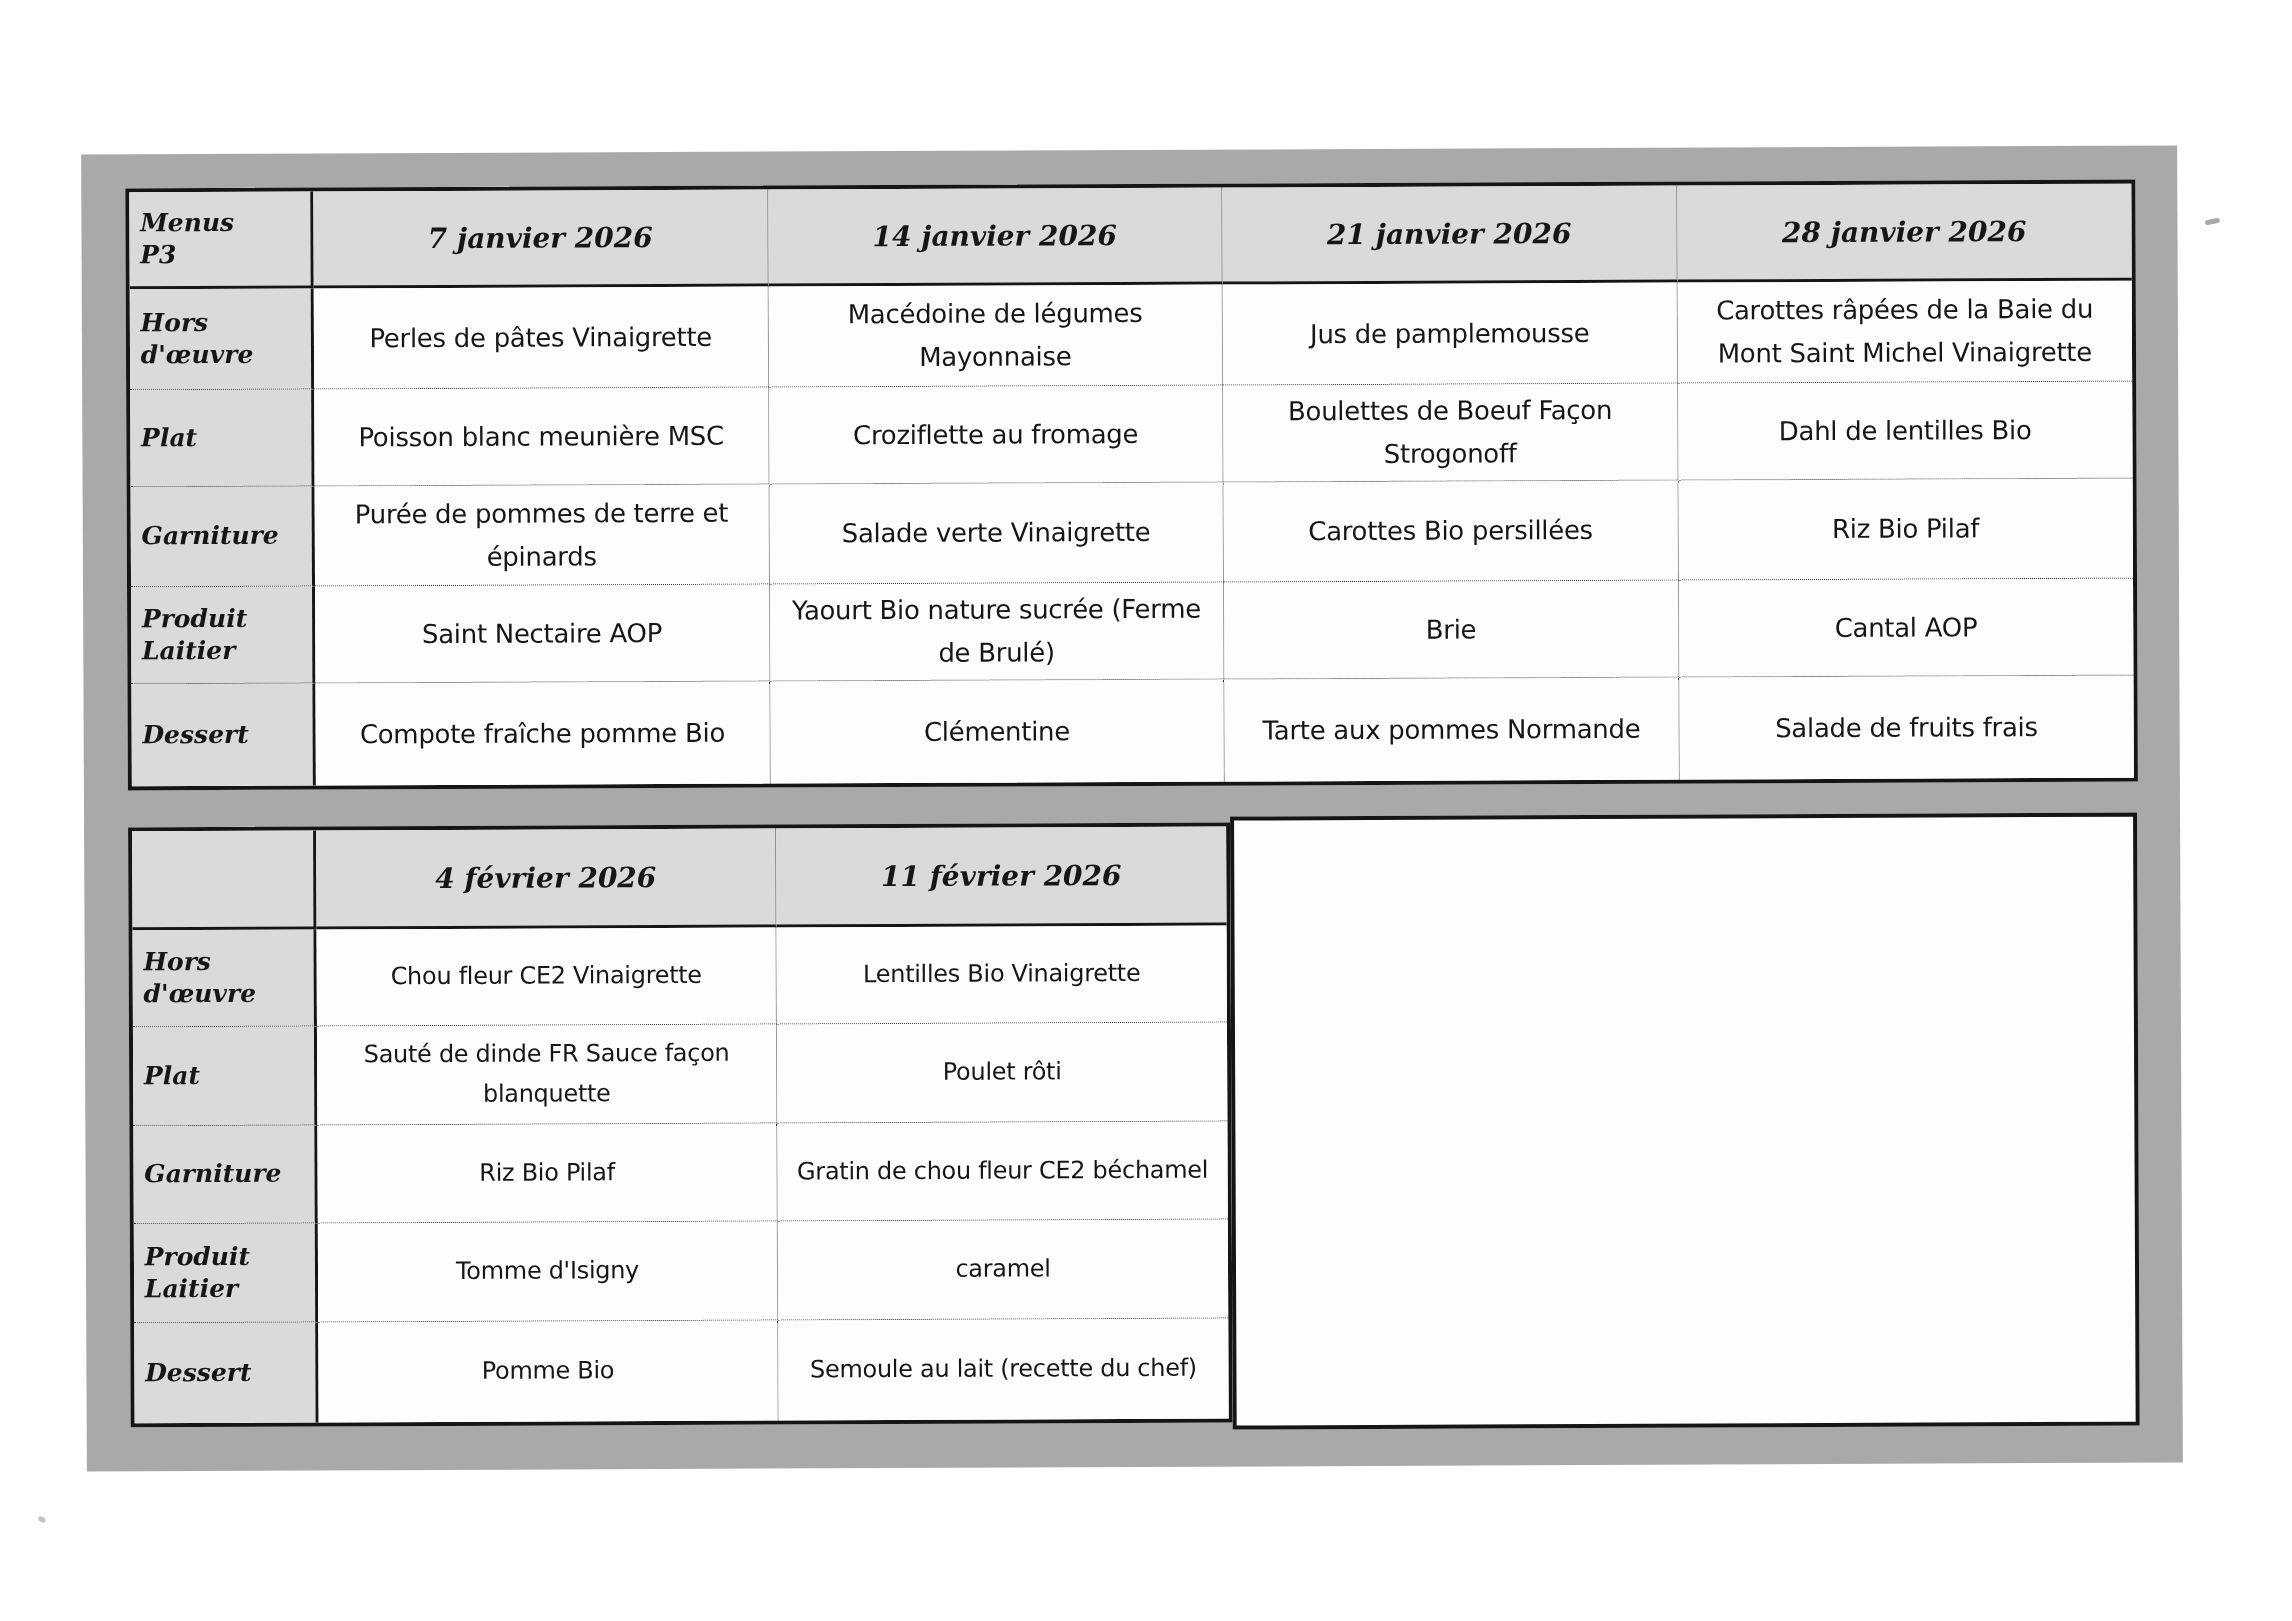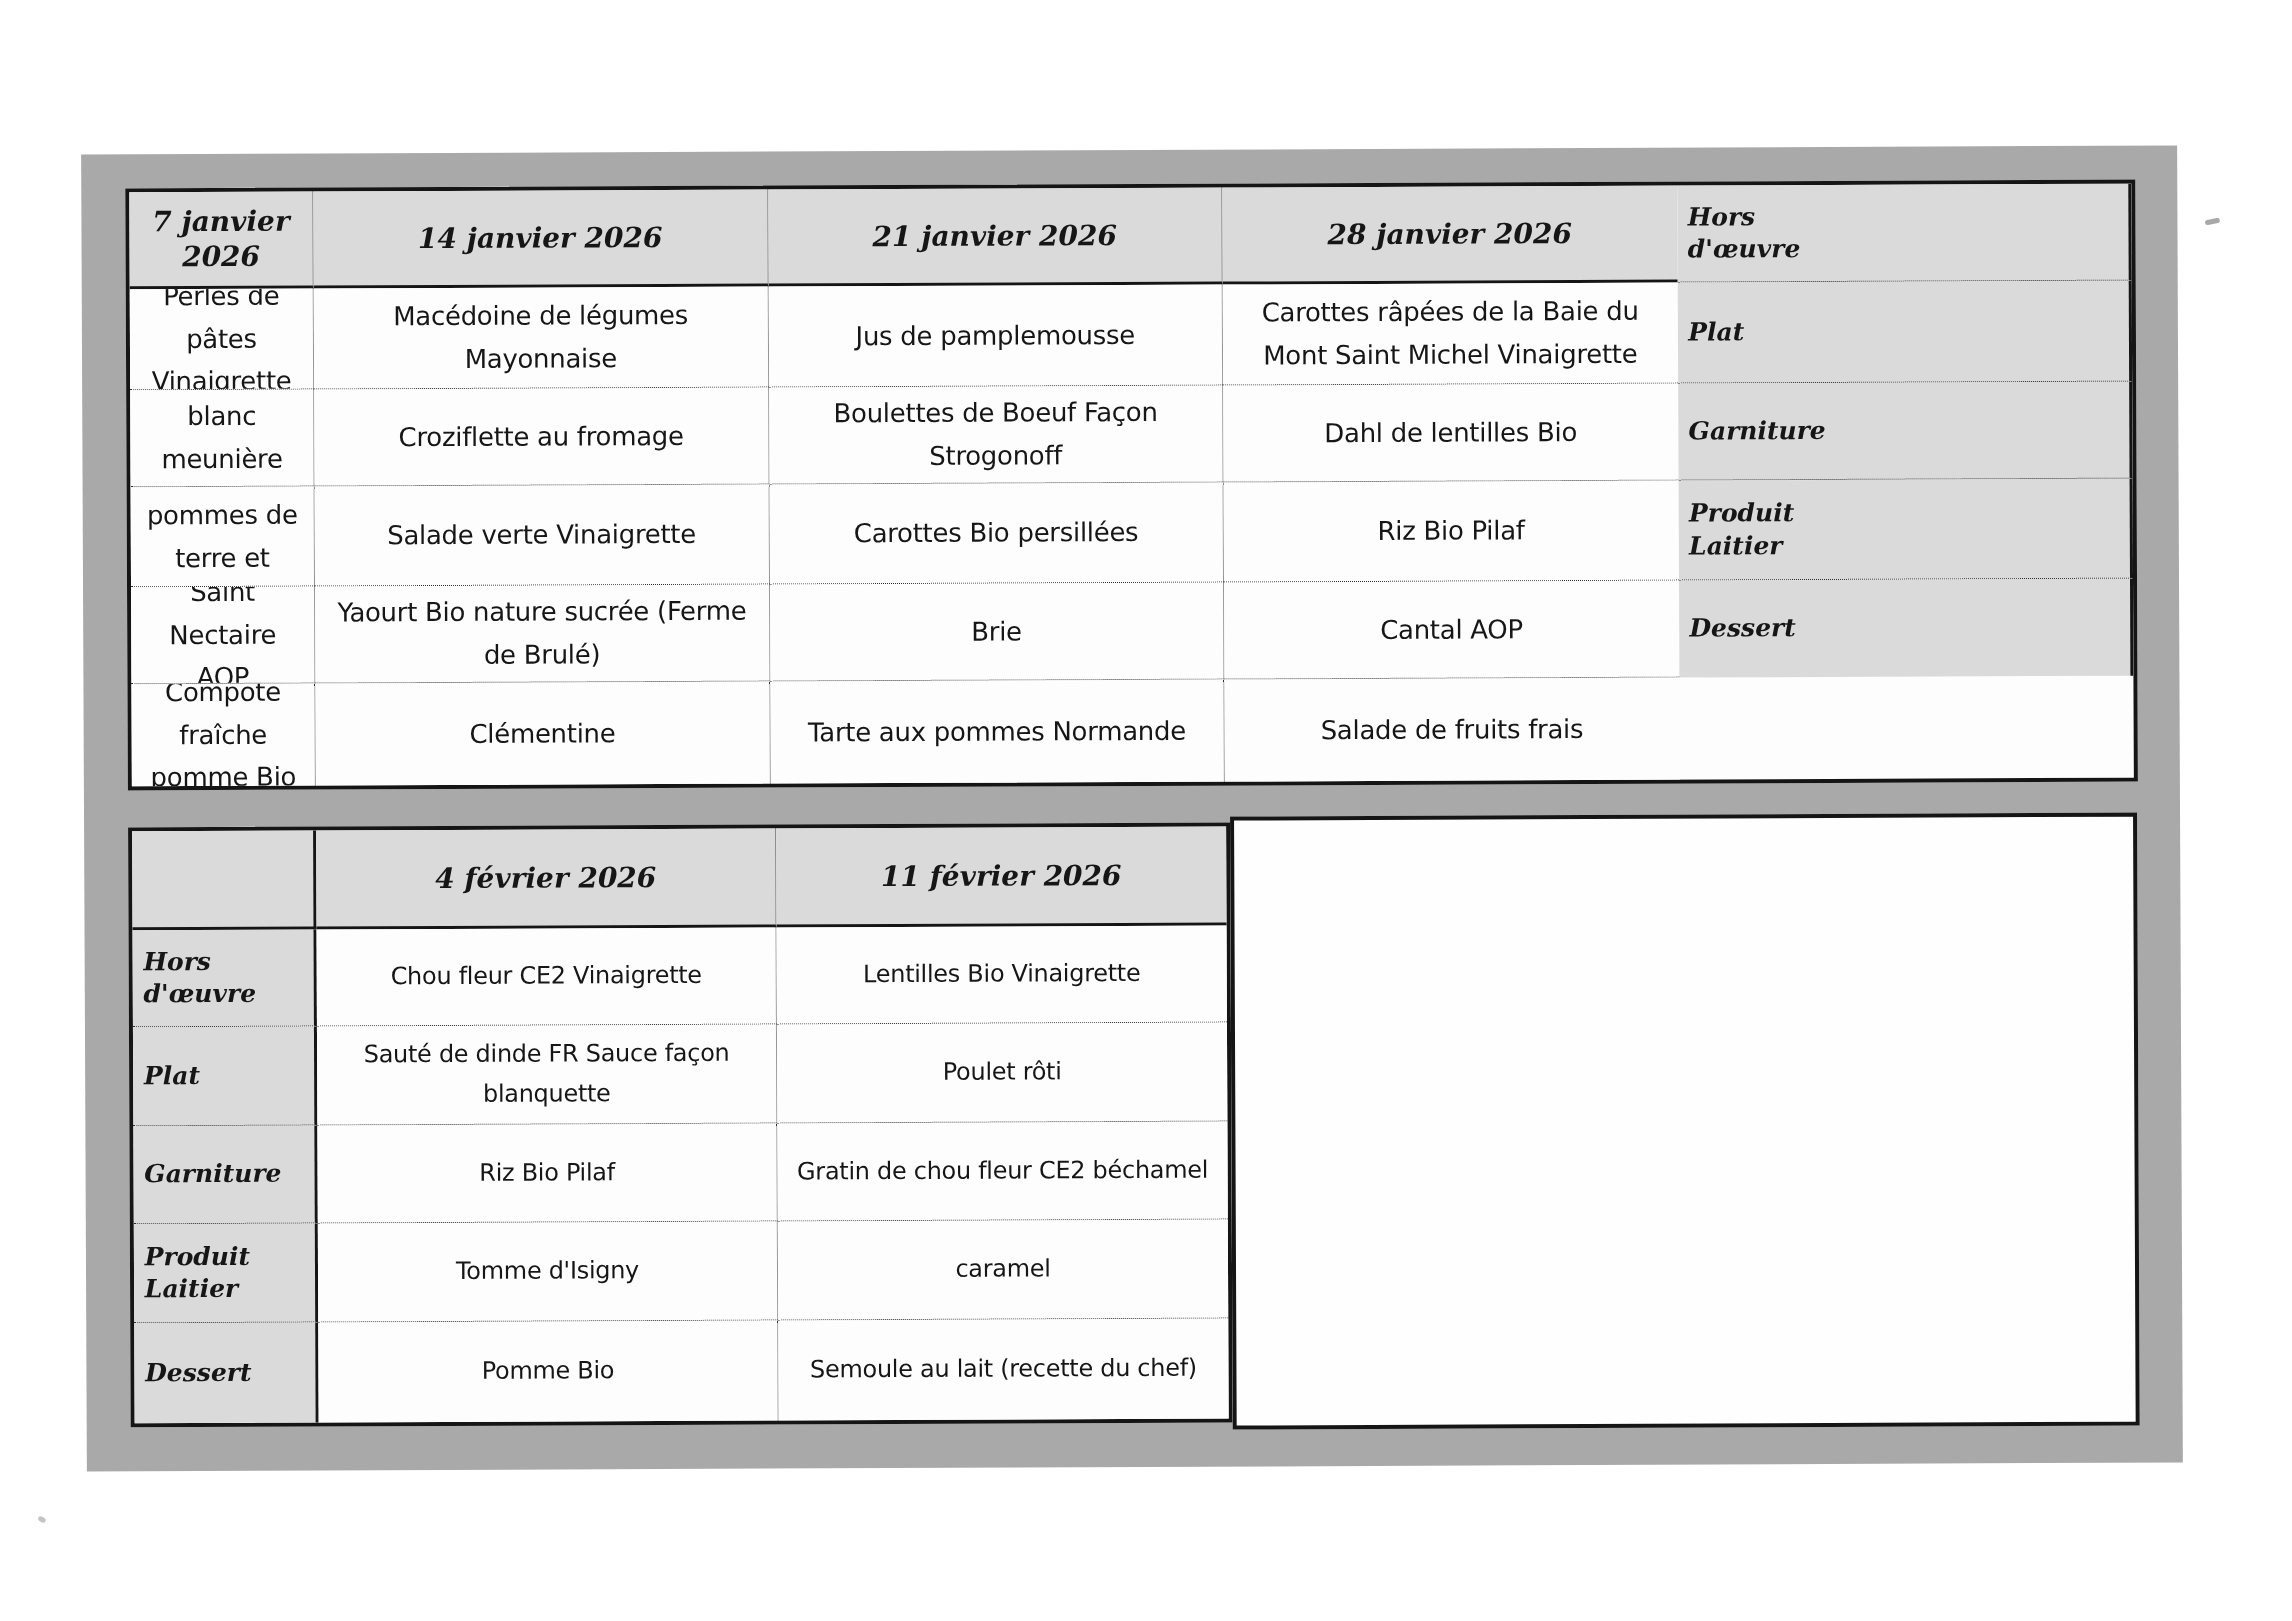--- a/index.html
+++ b/index.html
@@ -90,20 +90,22 @@
 </head>
 <body>
 
 <div class="page">
   <div class="speck1"></div>
   <div class="speck2"></div>
 
   <div class="band">
 
     <div class="menu-table t1">
+      <div class="cell header label script prewrap">Menus
+P3</div>
       <div class="cell header script">7 janvier 2026</div>
       <div class="cell header script">14 janvier 2026</div>
       <div class="cell header script">21 janvier 2026</div>
       <div class="cell header script last-col">28 janvier 2026</div>
 
       <div class="cell label script prewrap row-hors">Hors
 d'œuvre</div>
       <div class="cell row-hors col-1">Perles de pâtes Vinaigrette</div>
       <div class="cell row-hors col-2">Macédoine de légumes Mayonnaise</div>
       <div class="cell row-hors col-3">Jus de pamplemousse</div>

